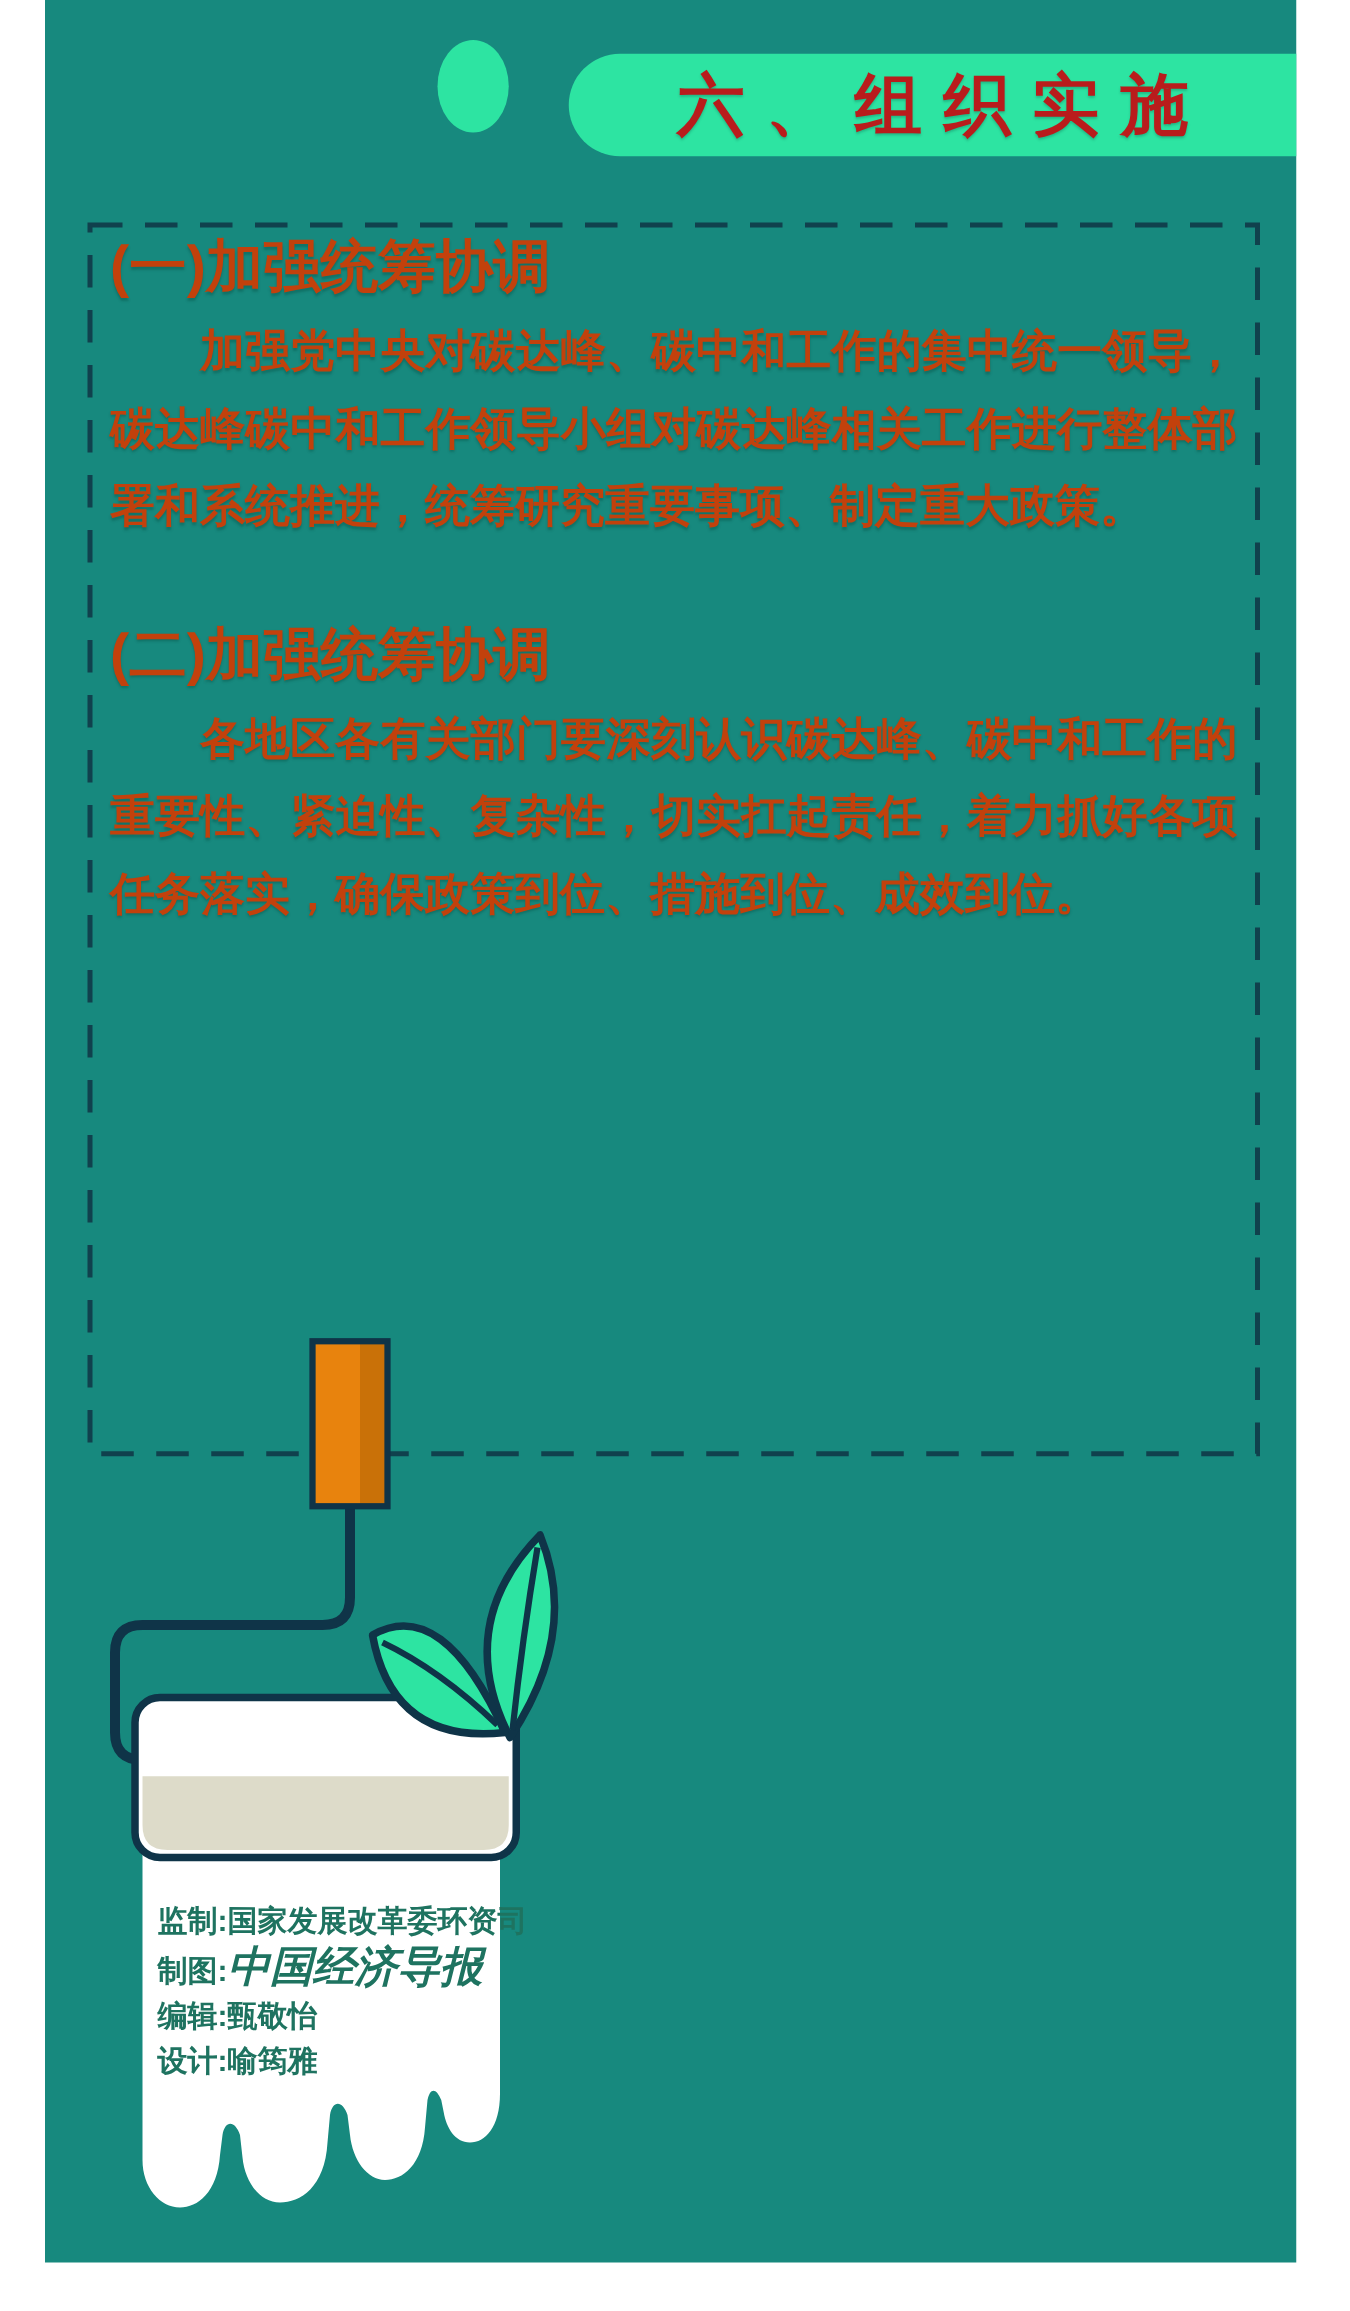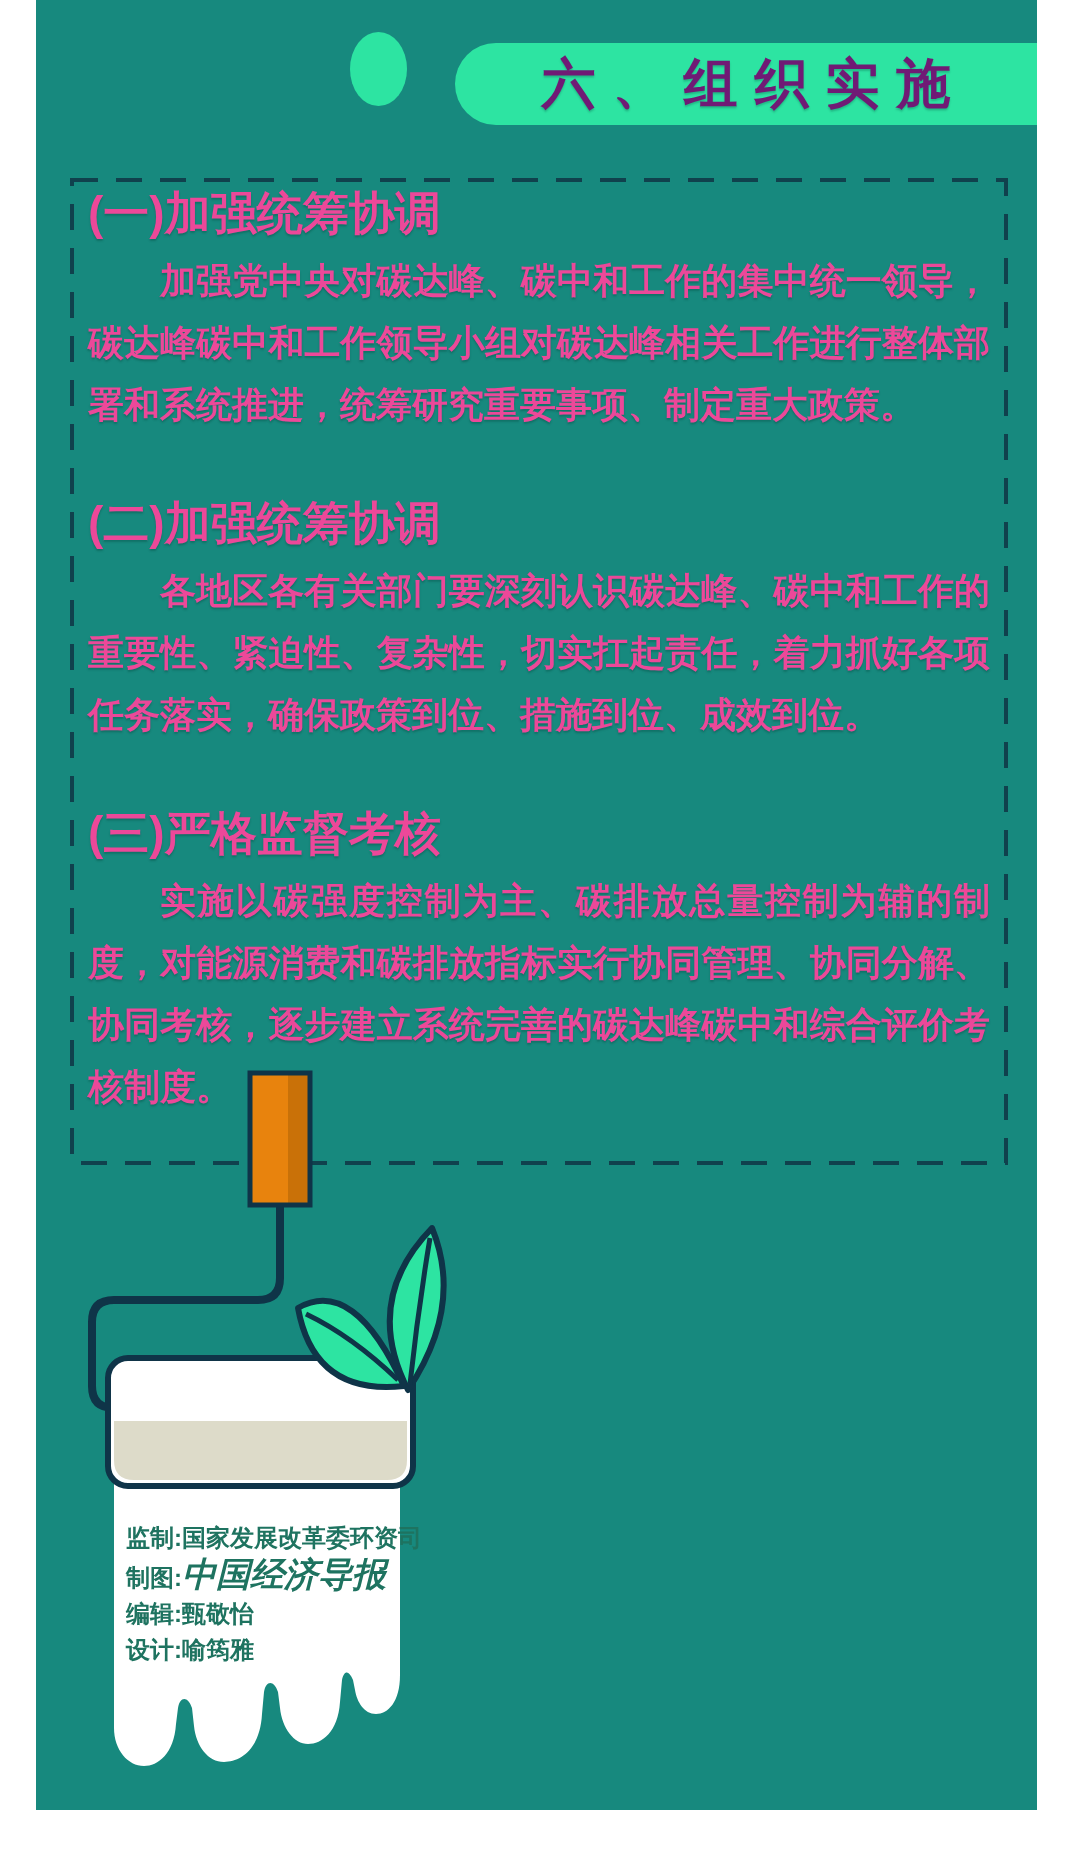--- a/index.html
+++ b/index.html
@@ -15,31 +15,31 @@
   .header-dot{
     position:absolute;left:350px;top:32px;width:57px;height:74px;
     background:#2DE4A2;border-radius:50%;
   }
   .header-band{
     position:absolute;left:455px;top:43px;width:582px;height:82px;
     background:#2DE4A2;border-radius:41px 0 0 41px;
     display:flex;align-items:center;justify-content:center;
   }
   .header-band .title{
-    color:#701a75;font-size:54px;font-weight:bold;letter-spacing:17px;
+    color:#b91c1c;font-size:54px;font-weight:bold;letter-spacing:17px;
     text-shadow:0 2px 2px rgba(0,60,50,.25);white-space:nowrap;padding-left:17px;
   }
   
   .overlay{
     position:absolute;left:0;top:0;width:1080px;height:1849px;
     pointer-events:none;
   }
   
   .content{
-    position:absolute;left:88px;top:184px;width:902px;color:#ec4899;
+    position:absolute;left:88px;top:184px;width:902px;color:#c2410c;
   }
   .sec-title{
     font-size:46px;font-weight:bold;line-height:58px;margin:0 0 8px 0;
     text-shadow:0 2px 2px rgba(0,60,50,.3);white-space:nowrap;
   }
   .sec-para{
     font-size:36px;font-weight:bold;line-height:62px;margin:0 0 58px 0;
     text-align:justify;text-indent:2em;
     text-shadow:0 2px 2px rgba(0,60,50,.3);
   }
@@ -64,24 +64,20 @@
 </div>
 
 <div class="content">
   <div class="section">
     <div class="sec-title">(一)加强统筹协调</div>
     <div class="sec-para">加强党中央对碳达峰、碳中和工作的集中统一领导，碳达峰碳中和工作领导小组对碳达峰相关工作进行整体部署和系统推进，统筹研究重要事项、制定重大政策。</div>
   </div>
   <div class="section">
     <div class="sec-title">(二)加强统筹协调</div>
     <div class="sec-para">各地区各有关部门要深刻认识碳达峰、碳中和工作的重要性、紧迫性、复杂性，切实扛起责任，着力抓好各项任务落实，确保政策到位、措施到位、成效到位。</div>
-  </div>
-  <div class="section">
-    <div class="sec-title">(三)严格监督考核</div>
-    <div class="sec-para">实施以碳强度控制为主、碳排放总量控制为辅的制度，对能源消费和碳排放指标实行协同管理、协同分解、协同考核，逐步建立系统完善的碳达峰碳中和综合评价考核制度。</div>
   </div>
 </div>
 
 <svg class="overlay" viewBox="0 0 1080 1849" xmlns="http://www.w3.org/2000/svg">
 
   <rect x="72" y="180" width="934" height="983" fill="none" stroke="#10414D" stroke-width="4" stroke-dasharray="26 18"></rect>
 
   <path fill="#FFFFFF" d="
     M114,1470 L400,1470 L400,1675
     C400,1702 388,1714 376,1714

